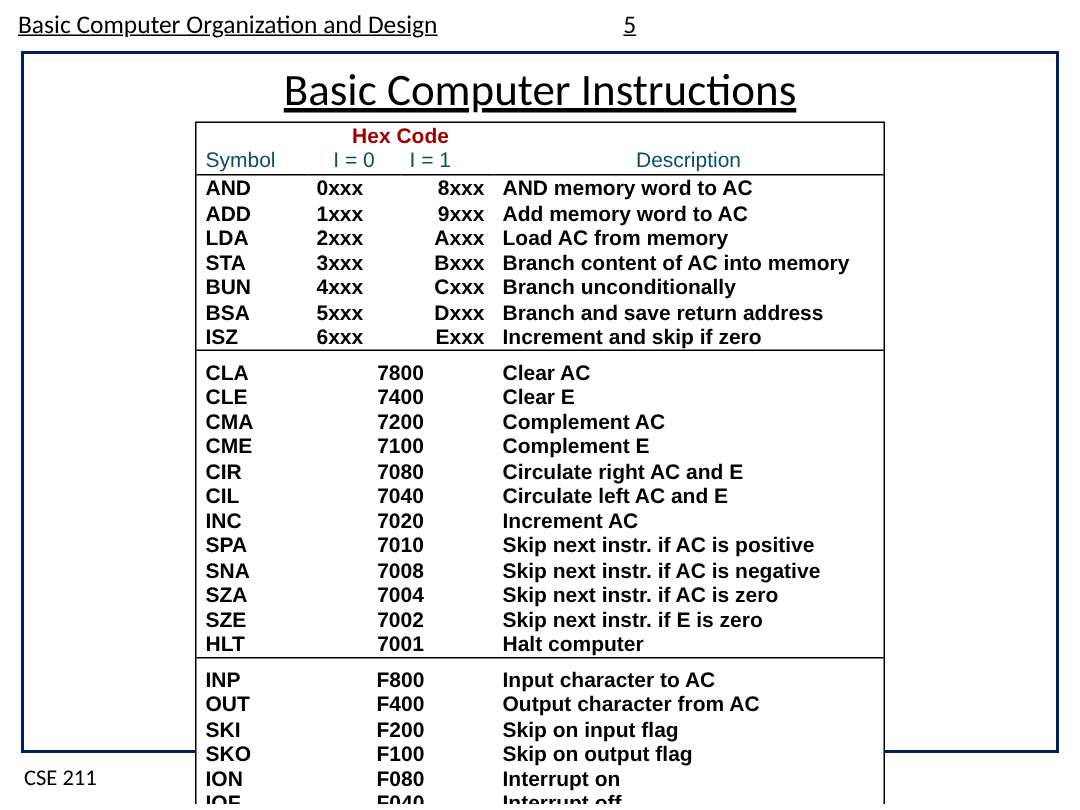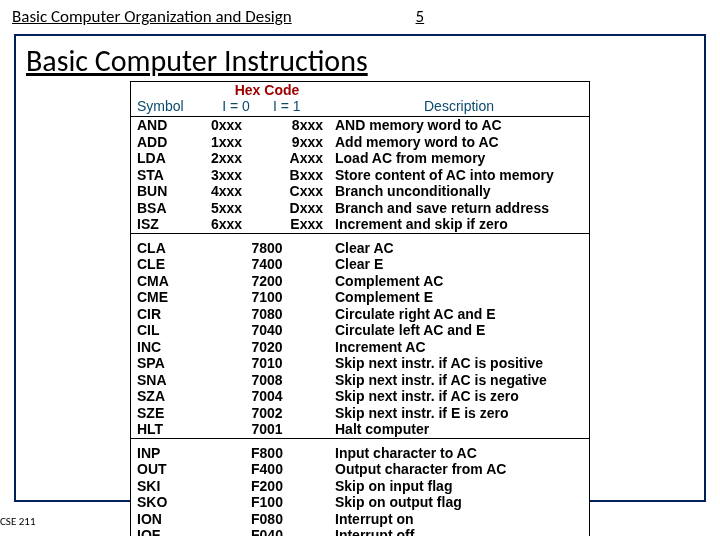--- a/index.html
+++ b/index.html
@@ -1,22 +1,22 @@
 <!DOCTYPE html>
 <html><head>
 <meta charset="utf-8">
 <style>
 html,body{margin:0;padding:0;background:#fff;font-family:Calibri,Arial,sans-serif}
 .page{width:720px;height:536px;position:relative;box-sizing:border-box}
 .hd{position:absolute;left:12px;top:6px;font-size:17px}
 .hd-title{text-decoration:underline}
 .hd-num{display:inline-block;margin-left:120px;text-decoration:underline}
-.ft{position:absolute;left:0;bottom:8px;font-size:11px}
+.ft{position:absolute;left:16px;bottom:8px;font-size:15px}
 .frame{position:absolute;left:14px;top:34px;right:14px;bottom:34px;border:2px solid #002059;box-sizing:border-box;padding:6px 10px 0 10px}
-.slide-title{text-align:left;font-size:30px;text-decoration:underline;margin:0 0 2px 0}
+.slide-title{text-align:center;font-size:30px;text-decoration:underline;margin:0 0 2px 0}
 .tbl{margin:0 auto;border:1.5px solid #000;background:#fff;width:460px;font-size:14px;font-family:Arial,Helvetica,sans-serif}
 .hex-top{text-align:center;font-weight:bold;color:#a00000;padding:0 0 0 0}
 .hdr-row td{font-weight:normal;color:#0c4a6e;border-bottom:1.5px solid #000;padding:0 6px 2px 6px}
 .sym{width:62px}
 .h0{width:50px;text-align:center}
 .h1{width:50px;text-align:left}
 .des{width:auto}
 .grp td{padding:0 6px;line-height:1.18;font-weight:bold;vertical-align:top}
 .sep td{border-top:1.5px solid #000;height:6px;padding:0}
 .h0c{text-align:left}
@@ -66,21 +66,21 @@
           <tr class="grp">
             <td>LDA</td>
             <td class="h0c">2xxx</td>
             <td class="h1c">Axxx</td>
             <td>Load AC from memory</td>
           </tr>
           <tr class="grp">
             <td>STA</td>
             <td class="h0c">3xxx</td>
             <td class="h1c">Bxxx</td>
-            <td>Store content of AC into memory</td>
+            <td>Branch content of AC into memory</td>
           </tr>
           <tr class="grp">
             <td>BUN</td>
             <td class="h0c">4xxx</td>
             <td class="h1c">Cxxx</td>
             <td>Branch unconditionally</td>
           </tr>
           <tr class="grp">
             <td>BSA</td>
             <td class="h0c">5xxx</td>

